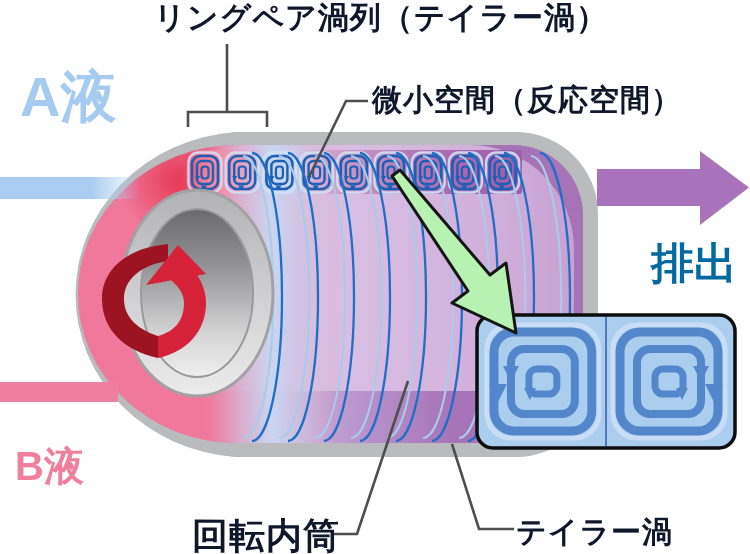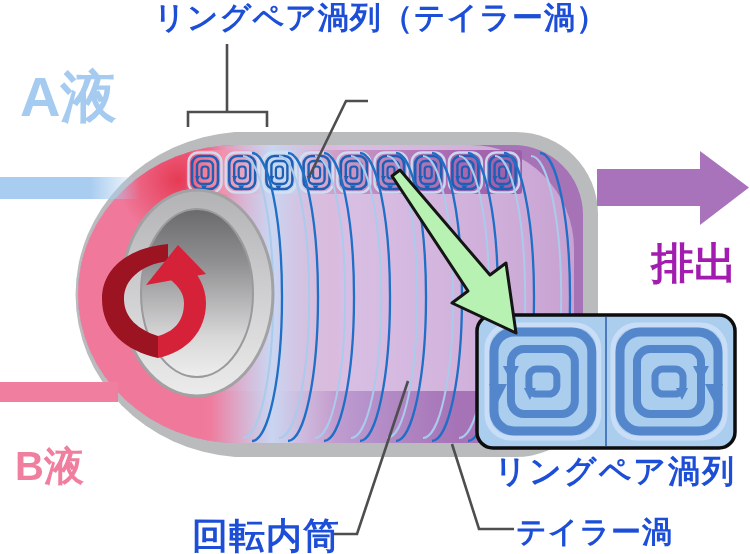--- a/index.html
+++ b/index.html
@@ -1,24 +1,24 @@
 <!DOCTYPE html>
 <html><head>
 <meta charset="utf-8">
 <style>
   html,body{margin:0;padding:0;background:#ffffff;}
   .stage{position:relative;width:750px;height:554px;background:#ffffff;overflow:hidden;
          font-family:"Liberation Sans","DejaVu Sans",sans-serif;}
   .stage svg{position:absolute;left:0;top:0;}
-  .lbl{position:absolute;white-space:nowrap;color:#1d4ed8;font-weight:600;line-height:1.1;}
+  .lbl{position:absolute;white-space:nowrap;color:#0f172a;font-weight:600;line-height:1.1;}
   .lbl-title{left:381px;top:1px;transform:translateX(-50%);font-size:31px;letter-spacing:1px;}
   .lbl-micro{left:372px;top:83px;font-size:30px;letter-spacing:1px;}
   .lbl-a{left:20px;top:66px;font-size:56px;font-weight:bold;color:#a5cbf0;}
   .lbl-b{left:15px;top:444px;font-size:40px;font-weight:bold;color:#f07f9f;}
-  .lbl-out{left:651px;top:240px;font-size:43px;font-weight:bold;color:#a21caf;}
+  .lbl-out{left:651px;top:240px;font-size:43px;font-weight:bold;color:#0369a1;}
   .lbl-inset{left:615px;top:454px;transform:translateX(-50%);font-size:32px;letter-spacing:2px;}
   .lbl-rot{left:192px;top:516px;font-size:36px;letter-spacing:1px;}
   .lbl-fix{left:516px;top:515px;font-size:30px;letter-spacing:1px;}
 </style>
 </head>
 <body>
 
 <div class="stage">
 
   <svg width="750" height="554" viewBox="0 0 750 554">
@@ -187,19 +187,19 @@
       <path d="M 368 101 H 346 L 309 177"></path>
       <path d="M 333 534 H 357 L 408 381"></path>
       <path d="M 514 529 H 479 L 452 444"></path>
     </g>
 
     <rect x="0" y="177" width="140" height="22" fill="url(#aBarGrad)"></rect>
     <rect x="0" y="382" width="118" height="20" fill="#f07f9f"></rect>
   </svg>
 
   <div class="lbl lbl-title">リングペア渦列（テイラー渦）</div>
+  <div class="lbl lbl-micro">微小空間（反応空間）</div>
   <div class="lbl lbl-a">A液</div>
   <div class="lbl lbl-b">B液</div>
   <div class="lbl lbl-out">排出</div>
-  <div class="lbl lbl-inset">リングペア渦列</div>
   <div class="lbl lbl-rot">回転内筒</div>
   <div class="lbl lbl-fix">テイラー渦</div>
 </div>
 
 </body></html>

